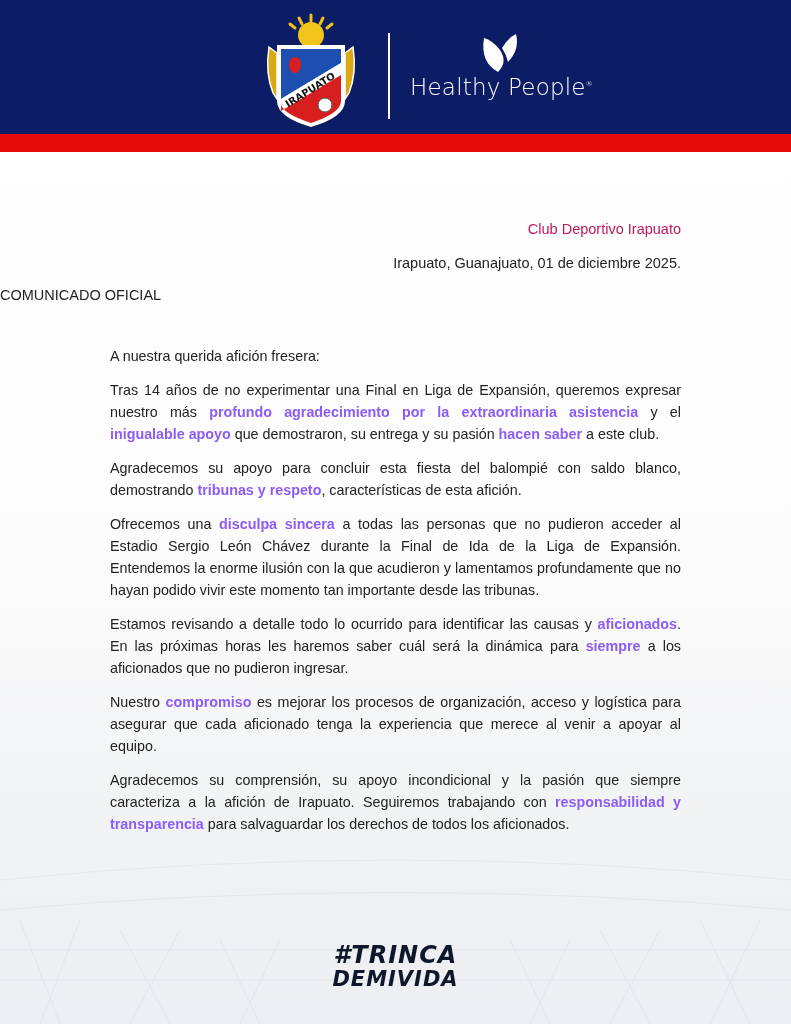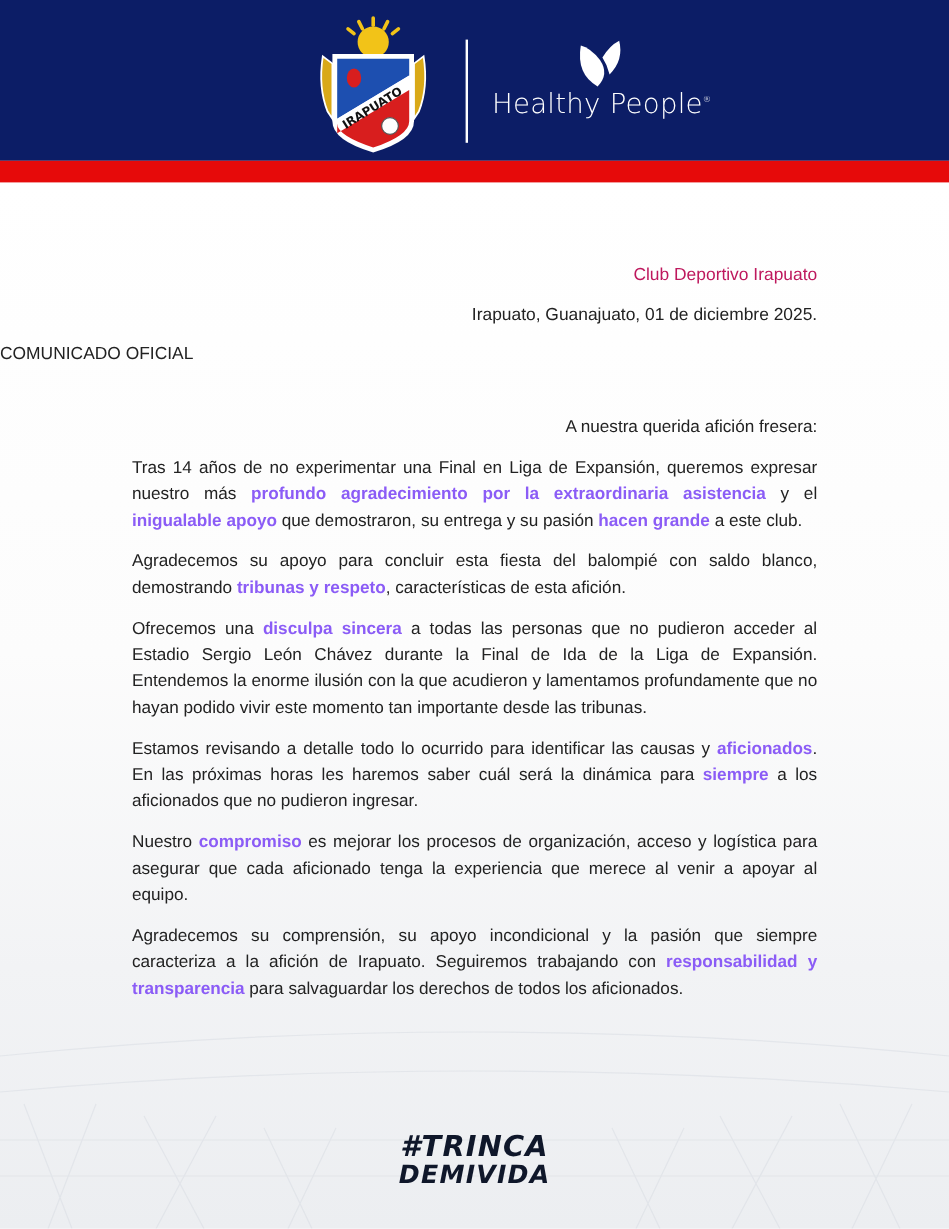--- a/index.html
+++ b/index.html
@@ -44,21 +44,21 @@
   }
   .doc-title {
     position: absolute; left: 0; width: 791px; top: 287px; text-align: left;
     font-size: 14.5px; color: #222;
   }
   .body-text {
     position: absolute; left: 110px; width: 571px; top: 345px;
     font-size: 14.3px; line-height: 22px; color: #222;
   }
   .body-text p { margin: 0 0 12px 0; text-align: justify; }
-  .body-text p.salutation { text-align: right; }
+  .body-text p.salutation { text-align: left; }
   .body-text b { font-weight: bold; color: #8b5cf6; }
 
   .hashtag {
     position: absolute; left: 0; width: 791px; top: 943px; text-align: center;
     font-family: "DejaVu Sans", sans-serif; font-weight: bold; font-style: italic;
     color: #0f172a; line-height: 24px; letter-spacing: 1px;
   }
   .hashtag .l1 { font-size: 24px; display: block; }
   .hashtag .l2 { font-size: 21px; display: block; }
 </style>
@@ -111,21 +111,21 @@
   </div>
 </header>
 <div class="red-stripe"></div>
 
 <div class="date-line">Irapuato, Guanajuato, 01 de diciembre 2025.</div>
 <div class="org-line">Club Deportivo Irapuato</div>
 <div class="doc-title">COMUNICADO OFICIAL</div>
 
 <div class="body-text">
   <p class="salutation">A nuestra querida afición fresera:</p>
-  <p><span>Tras 14 años de no experimentar una Final en Liga de Expansión, queremos expresar nuestro más </span><b>profundo agradecimiento por la extraordinaria asistencia</b><span> y el </span><b>inigualable apoyo</b><span> que demostraron, su entrega y su pasión </span><b>hacen grande</b><span> a este club.</span></p>
+  <p><span>Tras 14 años de no experimentar una Final en Liga de Expansión, queremos expresar nuestro más </span><b>profundo agradecimiento por la extraordinaria asistencia</b><span> y el </span><b>inigualable apoyo</b><span> que demostraron, su entrega y su pasión </span><b>hacen saber</b><span> a este club.</span></p>
   <p><span>Agradecemos su apoyo para concluir esta fiesta del balompié con saldo blanco, demostrando </span><b>tribunas y respeto</b><span>, características de esta afición.</span></p>
   <p><span>Ofrecemos una </span><b>disculpa sincera</b><span> a todas las personas que no pudieron acceder al Estadio Sergio León Chávez durante la Final de Ida de la Liga de Expansión. Entendemos la enorme ilusión con la que acudieron y lamentamos profundamente que no hayan podido vivir este momento tan importante desde las tribunas.</span></p>
   <p><span>Estamos revisando a detalle todo lo ocurrido para identificar las causas y </span><b>aficionados</b><span>. En las próximas horas les haremos saber cuál será la dinámica para </span><b>siempre</b><span> a los aficionados que no pudieron ingresar.</span></p>
   <p><span>Nuestro </span><b>compromiso</b><span> es mejorar los procesos de organización, acceso y logística para asegurar que cada aficionado tenga la experiencia que merece al venir a apoyar al equipo.</span></p>
   <p><span>Agradecemos su comprensión, su apoyo incondicional y la pasión que siempre caracteriza a la afición de Irapuato. Seguiremos trabajando con </span><b>responsabilidad y transparencia</b><span> para salvaguardar los derechos de todos los aficionados.</span></p>
 </div>
 
 <div class="hashtag">
   <span class="l1">#TRINCA</span>
   <span class="l2">DEMIVIDA</span>

